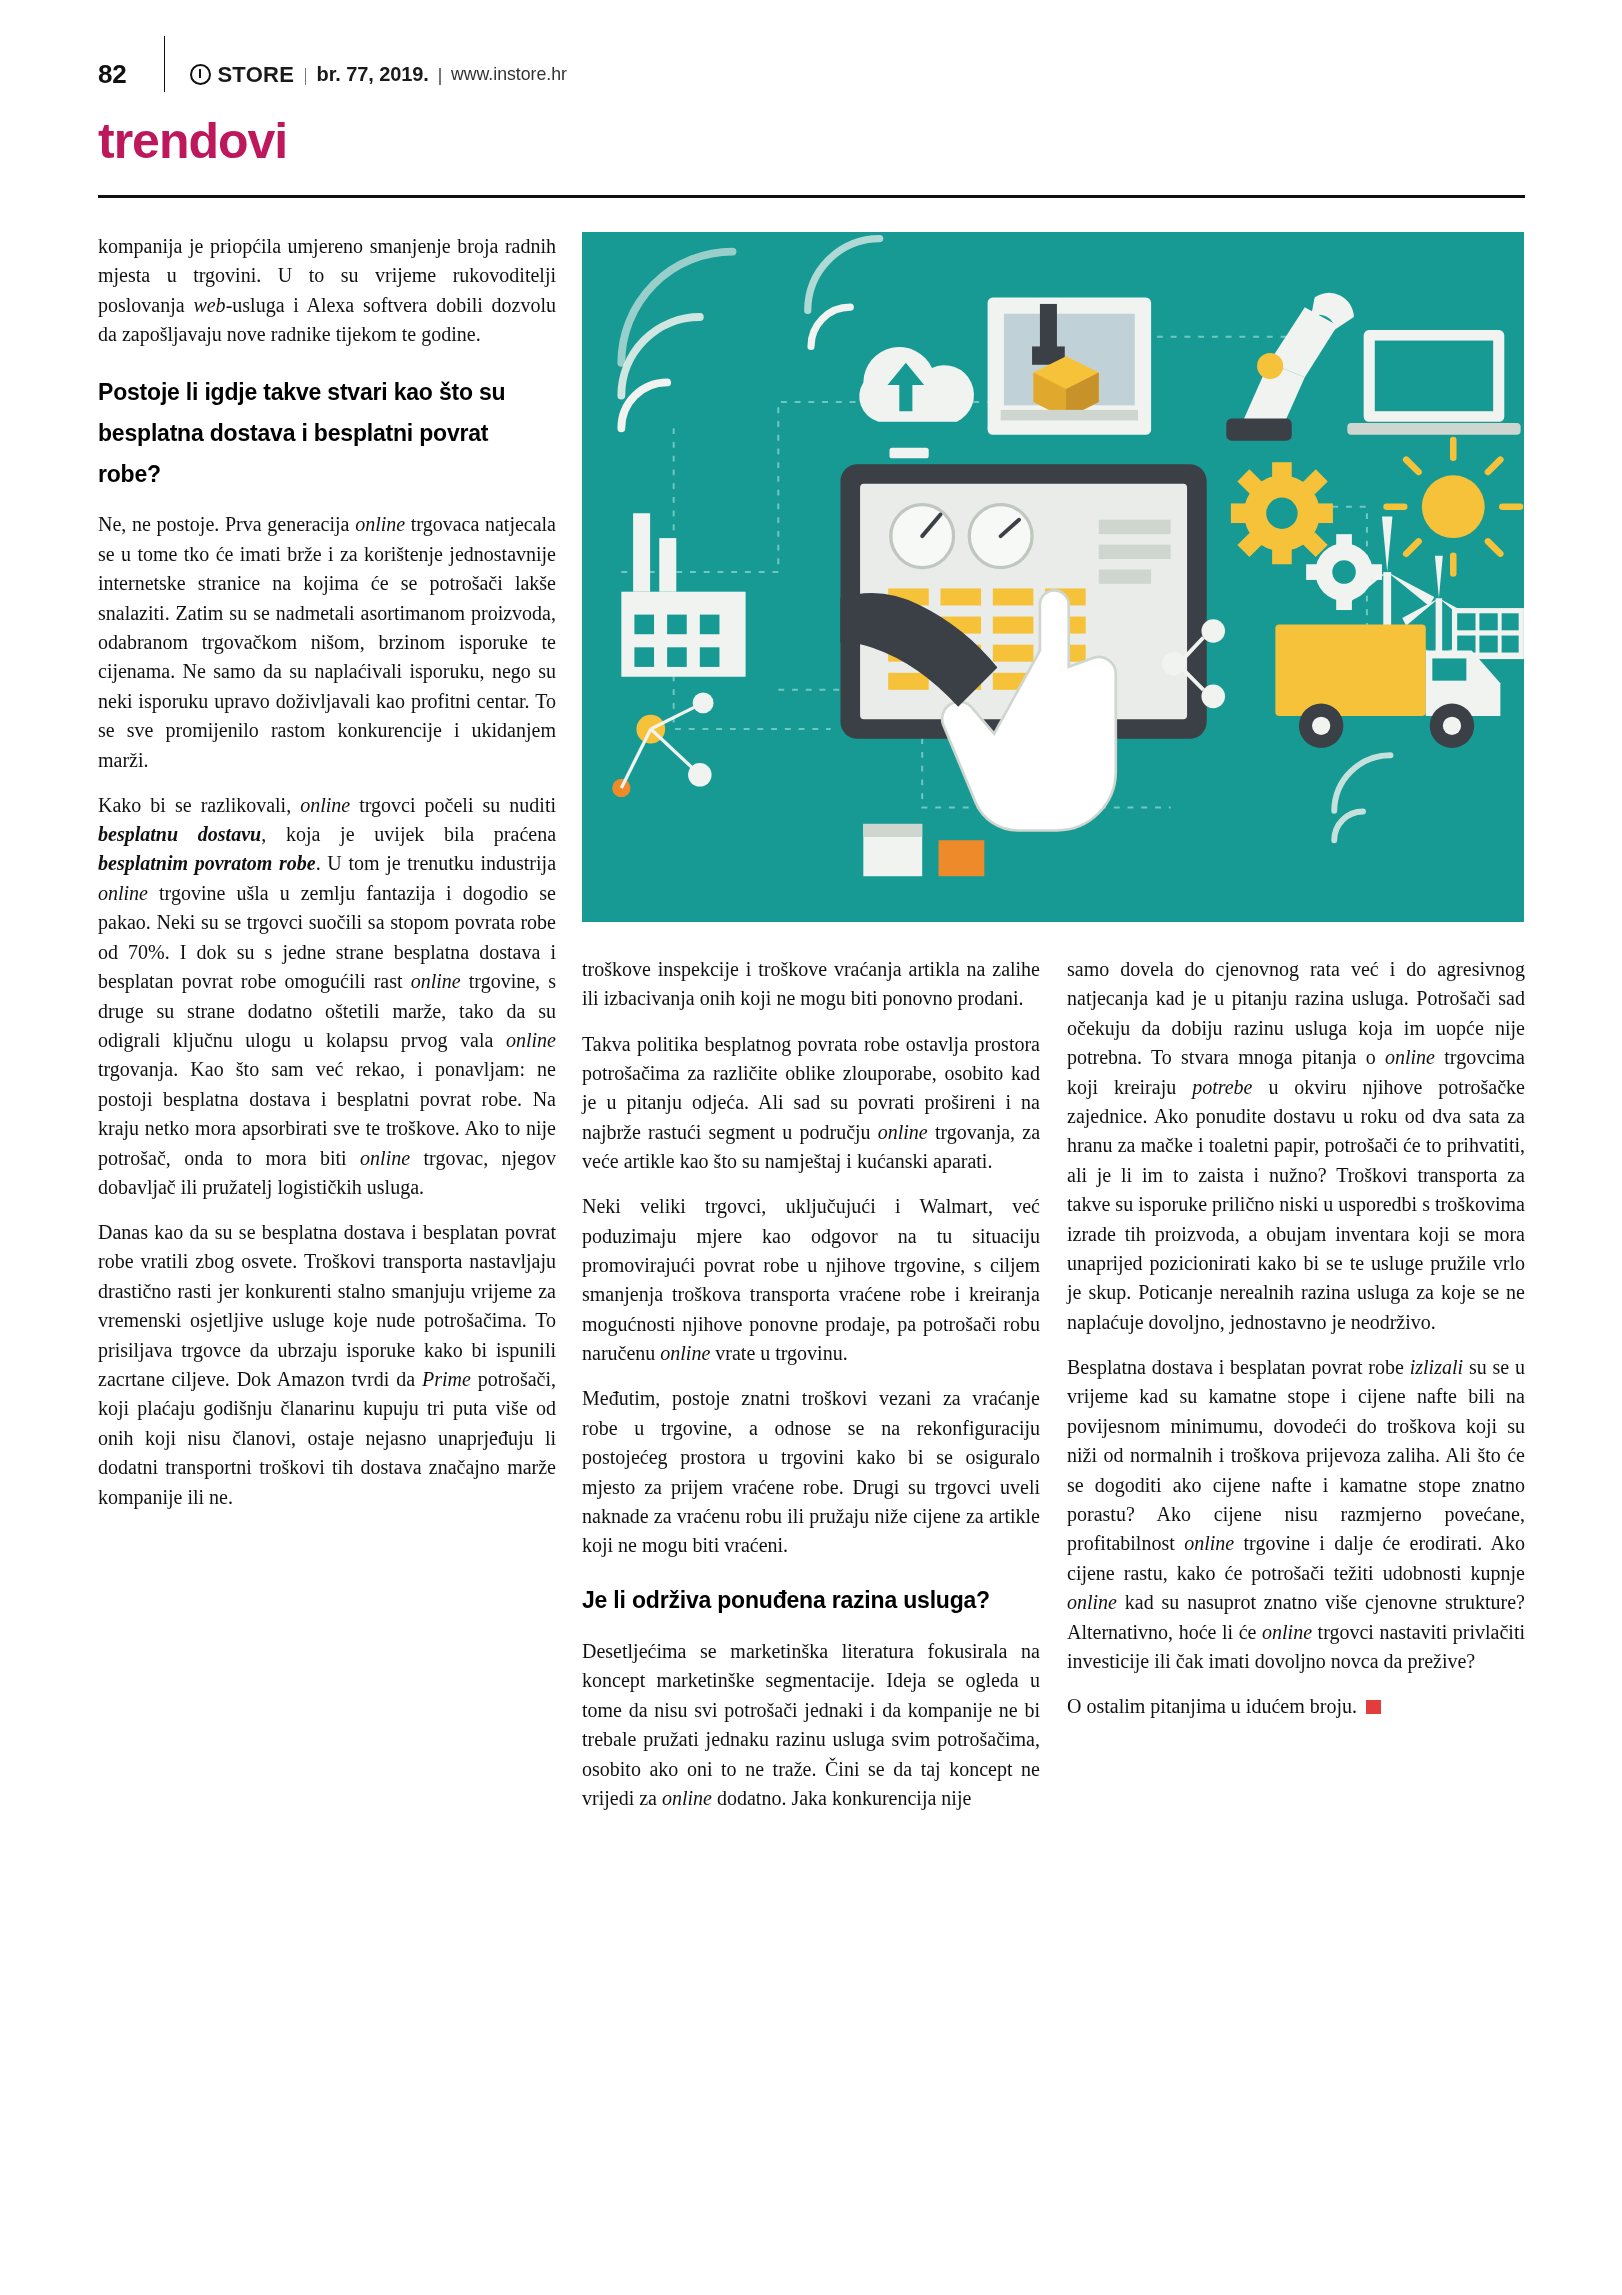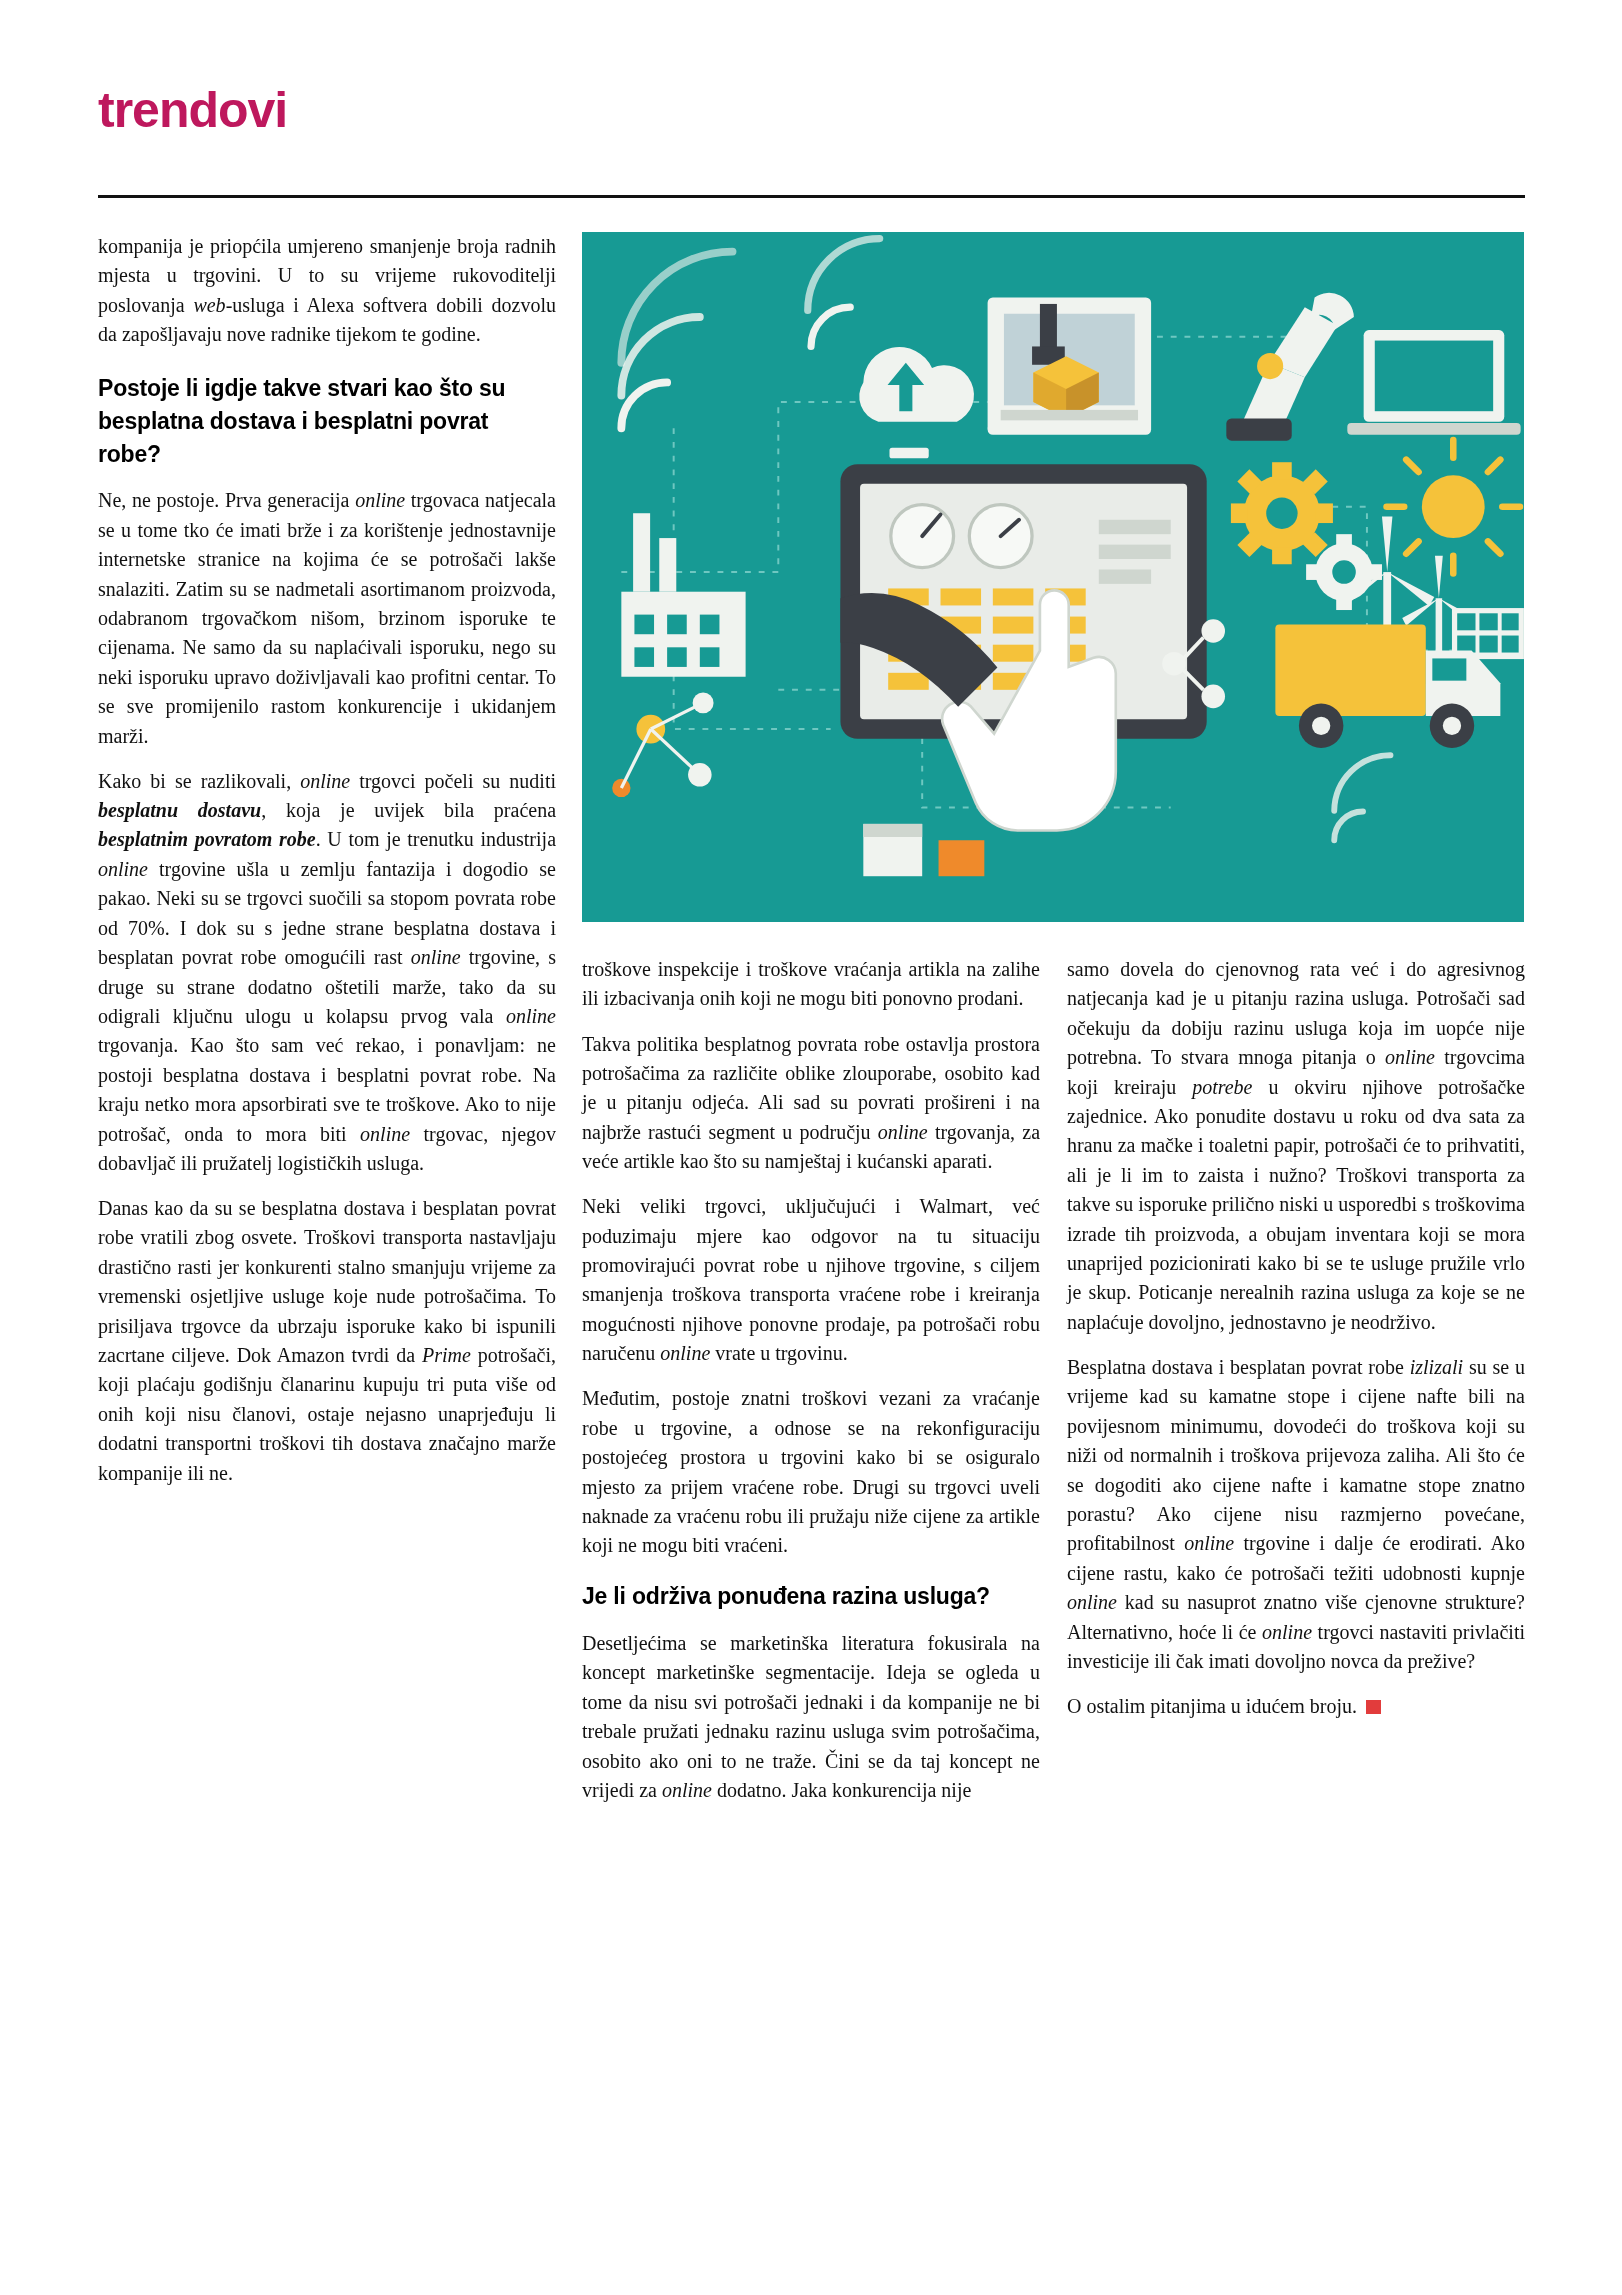--- a/index.html
+++ b/index.html
@@ -131,21 +131,21 @@
 
   .col p {
     margin: 0 0 15.7px 0;
     text-indent: 0;
   }
   .col p.first { margin-top: 0; }
 
   h3.sub {
     font-family: "Liberation Sans", sans-serif;
     font-size: 23px;
-    line-height: 33px;
+    line-height: 41px;
     font-weight: bold;
     letter-spacing: -0.2px;
     margin: 22px 0 15.7px 0;
     text-align: left;
     color: #000;
   }
   h3.sub.tight { margin-top: 19.6px; }
 
   em { font-style: italic; }
   b.bolditalic { font-weight: bold; font-style: italic; }
@@ -172,20 +172,32 @@
     position: relative;
     top: 1.3px;
   }
 </style>
 </head>
 <body>
 
 <div class="page">
 
   <div class="header">
+    <div class="header-meta">
+      <span class="page-number">82</span>
+      <span class="meta-rule"></span>
+      <span class="brand-mark">
+        <span class="brand-circle"></span>
+        <span>STORE</span>
+      </span>
+      <span class="divider-bar"></span>
+      <span class="issue">br. 77, 2019.</span>
+      <span class="divider-bar"></span>
+      <span class="site">www.instore.hr</span>
+    </div>
     <div class="section-title">trendovi</div>
   </div>
   <div class="header-rule"></div>
 
   <div class="figure">
     <svg class="fig-svg" viewBox="0 0 1440 1055" xmlns="http://www.w3.org/2000/svg">
       <rect x="0" y="0" width="1440" height="1055" fill="#179a94"></rect>
 
       <g stroke="#7fd0c9" stroke-width="3" stroke-dasharray="9 12" fill="none" opacity="0.85">
         <path d="M60,520 L300,520 L300,260 L620,260"></path>

